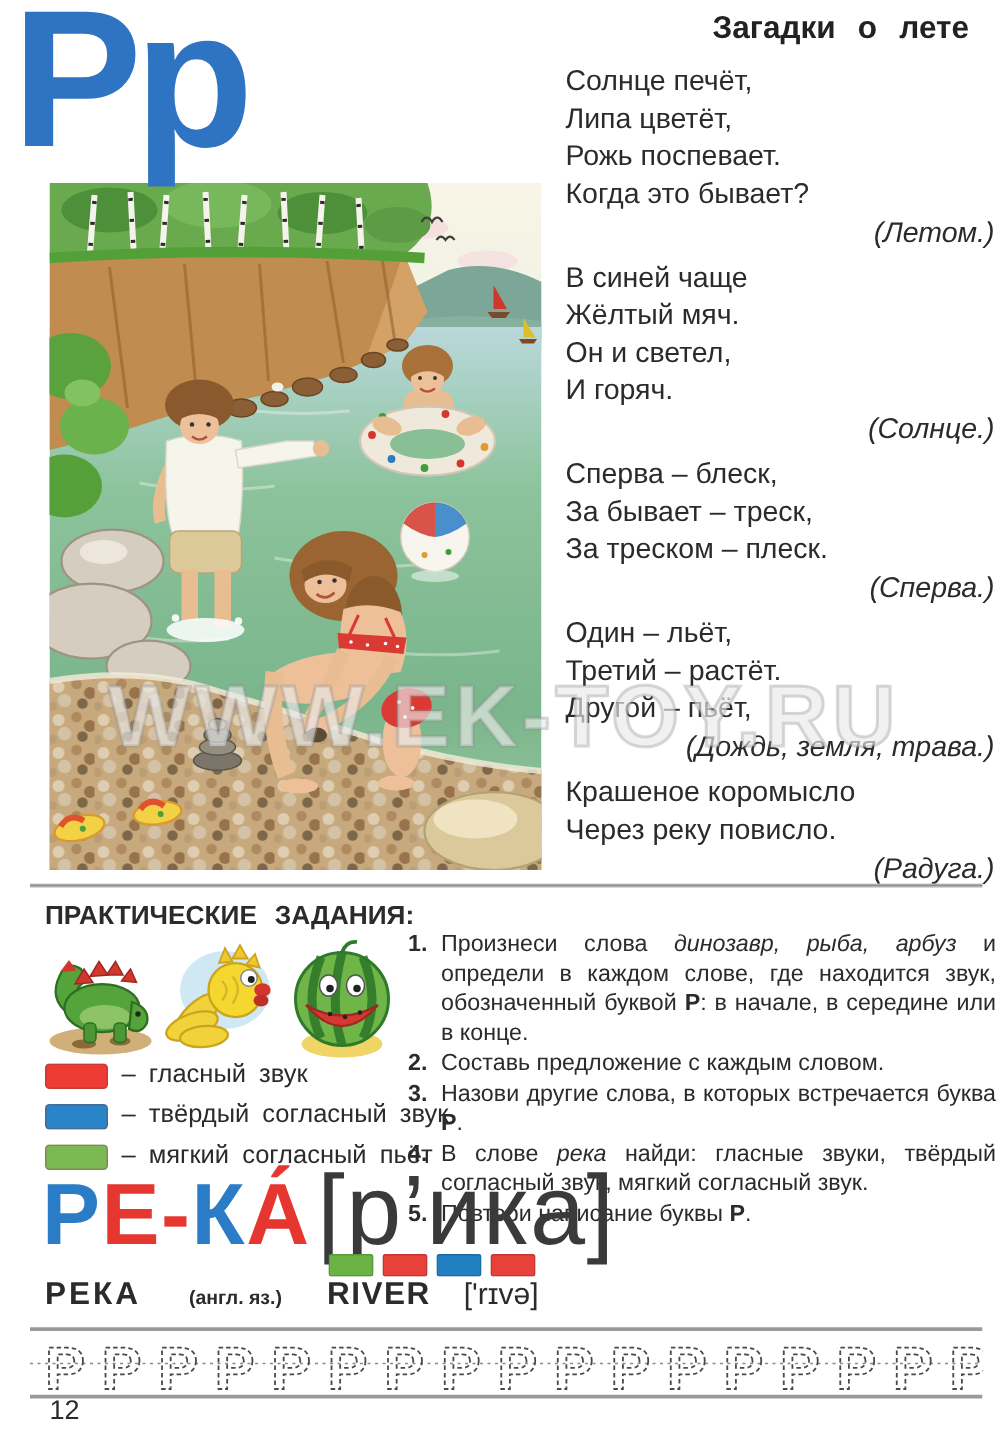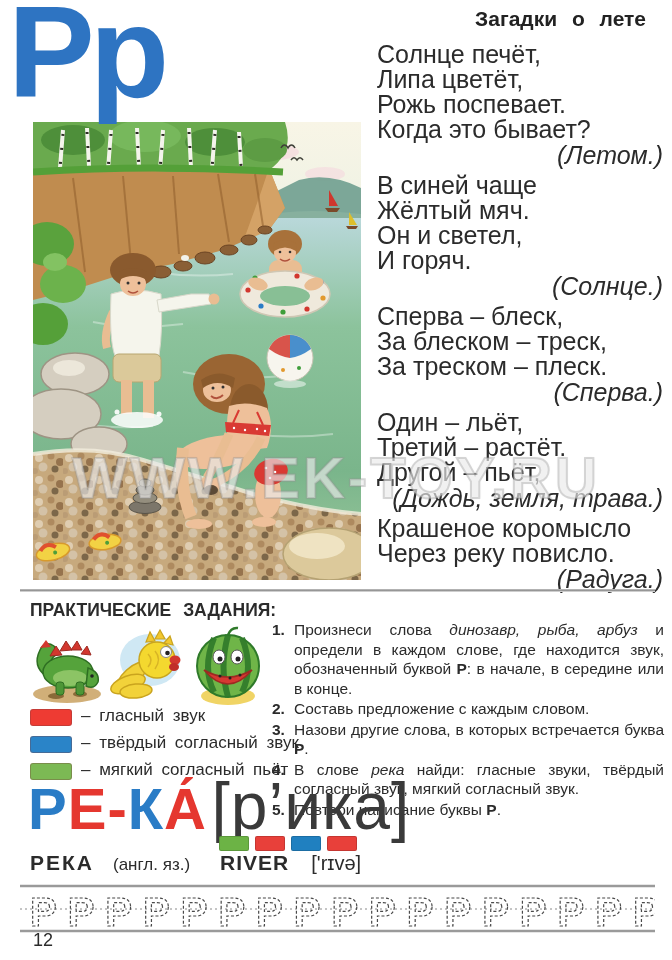--- a/index.html
+++ b/index.html
@@ -2,21 +2,21 @@
 <html><head>
 <meta charset="utf-8">
 <style>
   html,body{margin:0;padding:0;background:#ffffff;}
   body{width:672px;height:960px;font-family:"Liberation Sans",sans-serif;color:#2b2b2b;position:relative;overflow:hidden;}
   .page{position:relative;width:660px;height:960px;background:#fff;}
 
   .letter-pair{position:absolute;left:8px;top:-16px;font-size:130px;line-height:1.05;font-weight:bold;letter-spacing:-5px;z-index:2;}
   .page-title{position:absolute;right:14px;top:7px;font-size:21px;font-weight:bold;word-spacing:9px;color:#222;z-index:2;}
 
-  .riddles{position:absolute;left:377px;top:42px;width:286px;font-size:25px;line-height:25px;z-index:2;}
+  .riddles{position:absolute;left:377px;top:42px;width:286px;font-size:19px;line-height:25px;z-index:2;}
   .rl{white-space:nowrap;}
   .ra{text-align:right;font-style:italic;margin:1px 0 5px 0;}
 
   .illustration{position:absolute;left:33px;top:122px;width:328px;height:458px;z-index:1;}
 
   .separator{position:absolute;left:20px;top:589px;width:635px;height:3px;
     background:linear-gradient(to bottom,#c7c7c7,#8e8e8e 45%,#eaeaea);z-index:2;}
 
   .practical-heading{position:absolute;left:30px;top:600px;font-size:17.5px;font-weight:bold;word-spacing:7px;z-index:2;}
   .icons-row{position:absolute;left:28px;top:624px;width:235px;height:86px;display:flex;gap:4px;z-index:2;}
@@ -34,21 +34,21 @@
 
   .word-block{position:absolute;left:28px;top:770px;height:72px;white-space:nowrap;z-index:2;}
   .word-letters{display:inline-block;font-size:58px;font-weight:bold;line-height:1.1;letter-spacing:1px;}
   .transcription{display:inline-block;font-size:66px;font-weight:normal;color:#3a3a3a;margin-left:0;line-height:1.1;letter-spacing:1px;}
 
   .sound-bars{position:absolute;left:219px;top:836px;display:flex;gap:6px;z-index:2;}
   .sound-bars span{width:28px;height:13px;border-radius:2px;border:1px solid rgba(0,0,0,.15);}
 
   .translation{position:absolute;left:30px;top:851px;font-size:20px;display:flex;align-items:baseline;z-index:2;}
   .tr-word{font-weight:bold;font-size:21px;letter-spacing:2px;}
-  .tr-note{margin-left:19px;font-size:17px;}
+  .tr-note{margin-left:32px;font-size:13px;font-weight:bold;}
   .tr-eng{margin-left:30px;font-weight:bold;font-size:21px;letter-spacing:1px;}
   .tr-ipa{margin-left:22px;font-size:20px;}
 
   .practice{position:absolute;left:20px;top:884px;width:635px;height:50px;z-index:2;}
   .page-number{position:absolute;left:33px;top:930px;font-size:18px;z-index:2;}
 
   .watermark{position:absolute;left:0;top:444px;width:672px;text-align:center;
     font-size:58px;font-weight:bold;letter-spacing:3px;color:rgba(255,255,255,0.55);
     -webkit-text-stroke:2px rgba(150,150,150,0.35);
     text-shadow:0 0 2px rgba(130,130,130,0.25);
@@ -68,21 +68,21 @@
     <div class="rl">Липа цветёт,</div>
     <div class="rl">Рожь поспевает.</div>
     <div class="rl">Когда это бывает?</div>
     <div class="ra">(Летом.)</div>
     <div class="rl">В синей чаще</div>
     <div class="rl">Жёлтый мяч.</div>
     <div class="rl">Он и светел,</div>
     <div class="rl">И горяч.</div>
     <div class="ra">(Солнце.)</div>
     <div class="rl">Сперва – блеск,</div>
-    <div class="rl">За блеском – треск,</div>
+    <div class="rl">За бывает – треск,</div>
     <div class="rl">За треском – плеск.</div>
     <div class="ra">(Сперва.)</div>
     <div class="rl">Один – льёт,</div>
     <div class="rl">Третий – растёт.</div>
     <div class="rl">Другой – пьёт,</div>
     <div class="ra">(Дождь, земля, трава.)</div>
     <div class="rl">Крашеное коромысло</div>
     <div class="rl">Через реку повисло.</div>
     <div class="ra">(Радуга.)</div>
   </div>

